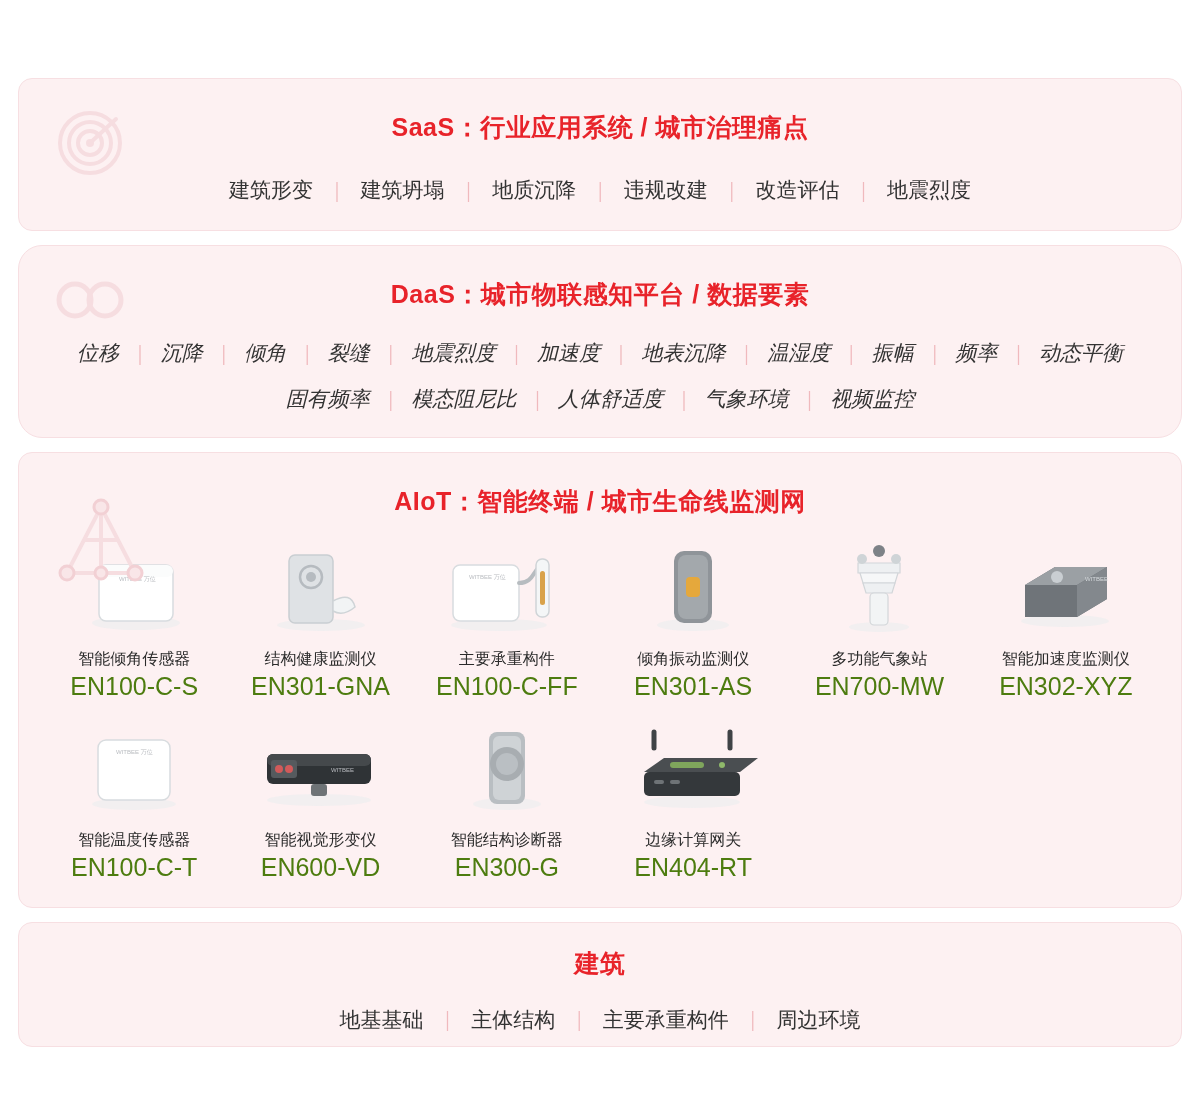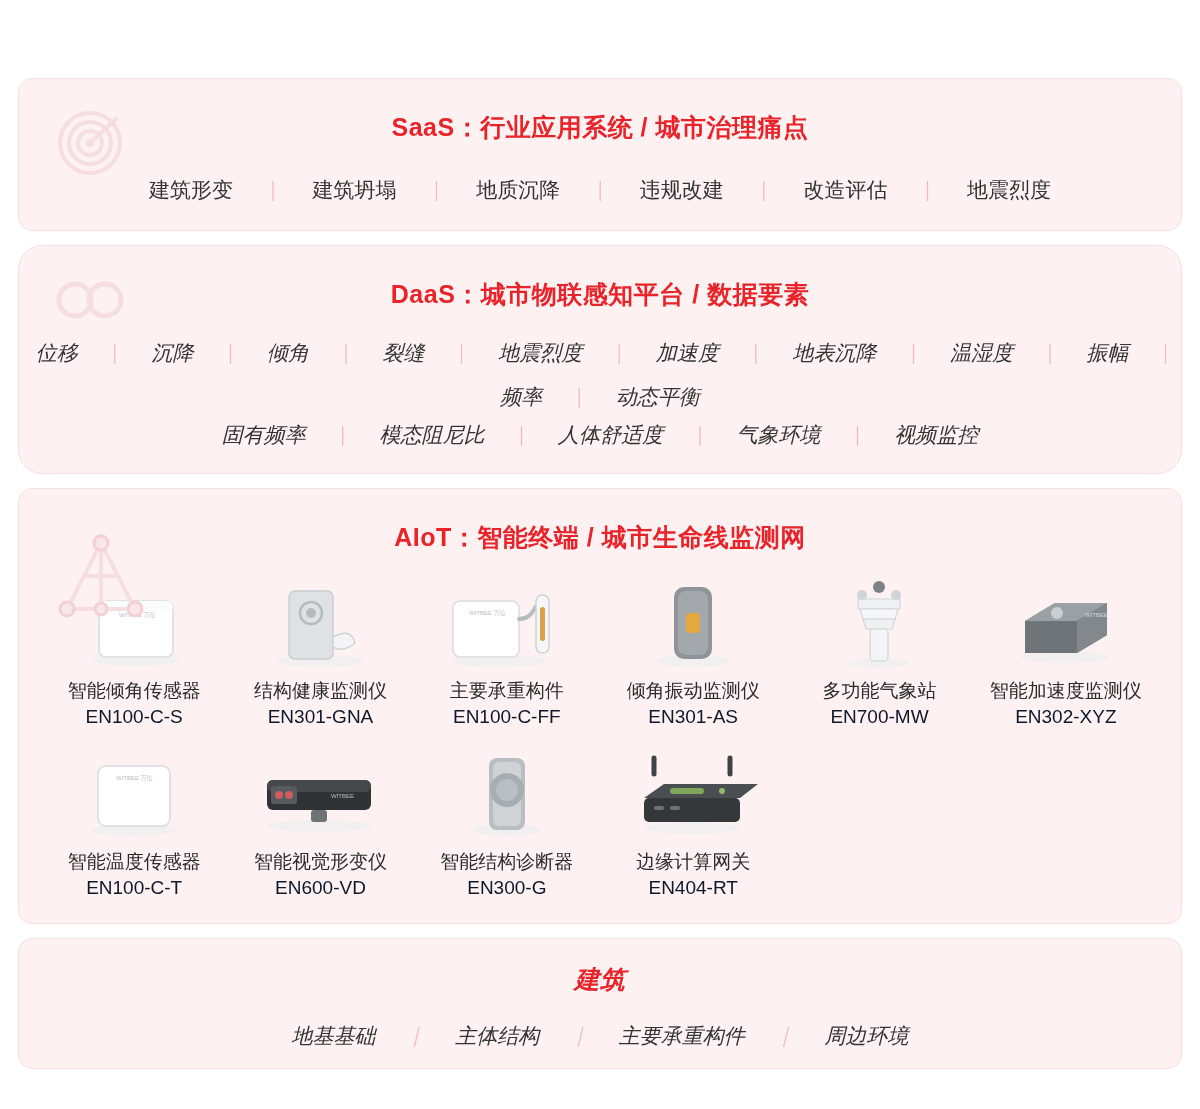--- a/index.html
+++ b/index.html
@@ -41,38 +41,37 @@
     opacity:1;
     pointer-events:none;
   }
 
   
   .saas{padding:22px 0 26px 0;}
   .saas .card-title{margin:10px 0 0 0;}
   .tag-row{
     display:flex;
     justify-content:center;
-    align-items:flex-start;
+    align-items:center;
     flex-wrap:wrap;
     font-size:21px;
     color:#333;
-    gap:16px;
   }
   .tag-row .item{padding:0 14px;white-space:nowrap;}
   .tag-row .divider{
     color:#f0b9bd;
     font-size:20px;
   }
   .saas .tag-row{margin-top:32px;}
 
   
   .daas{padding:22px 0 24px 0;border-radius:24px;}
   .daas .card-title{margin:10px 0 0 0;}
   .daas .tag-row{margin-top:28px;}
-  .daas .tag-row.second{margin-top:10px;}
+  .daas .tag-row.second{margin-top:18px;}
   .daas .tag-row .item{padding:0 11px;font-style:italic;}
 
   
   .aiot{padding:22px 0 22px 0;}
   .aiot .card-title{margin:10px 0 8px 0;}
   .device-grid{
     margin-top:14px;
     display:grid;
     grid-template-columns:repeat(6,1fr);
     row-gap:10px;
@@ -85,36 +84,36 @@
     text-align:center;
   }
   .device-img{
     height:110px;
     width:160px;
     display:flex;
     align-items:center;
     justify-content:center;
   }
   .device-name{
-    font-size:19px;
+    font-size:16px;
     color:#2b2b2b;
-    margin-top:0;
+    margin-top:6px;
     line-height:1.35;
     white-space:nowrap;
   }
   .device-model{
-    font-size:19px;
-    color:#0f172a;
+    font-size:25px;
+    color:#4d7c0f;
     line-height:1.35;
     white-space:nowrap;
     text-align:center;
   }
 
   
-  .building{padding:20px 0 18px 0;font-style:italic;}
+  .building{padding:20px 0 12px 0;}
   .building .card-title{margin:4px 0 0 0;}
   .building .tag-row{margin-top:26px;}
   .building .tag-row .item{padding:0 14px;}
 
   .wm-saas{top:24px;}
   .wm-daas{top:26px;}
   .wm-aiot{top:40px;}
 </style>
 </head>
 <body>

